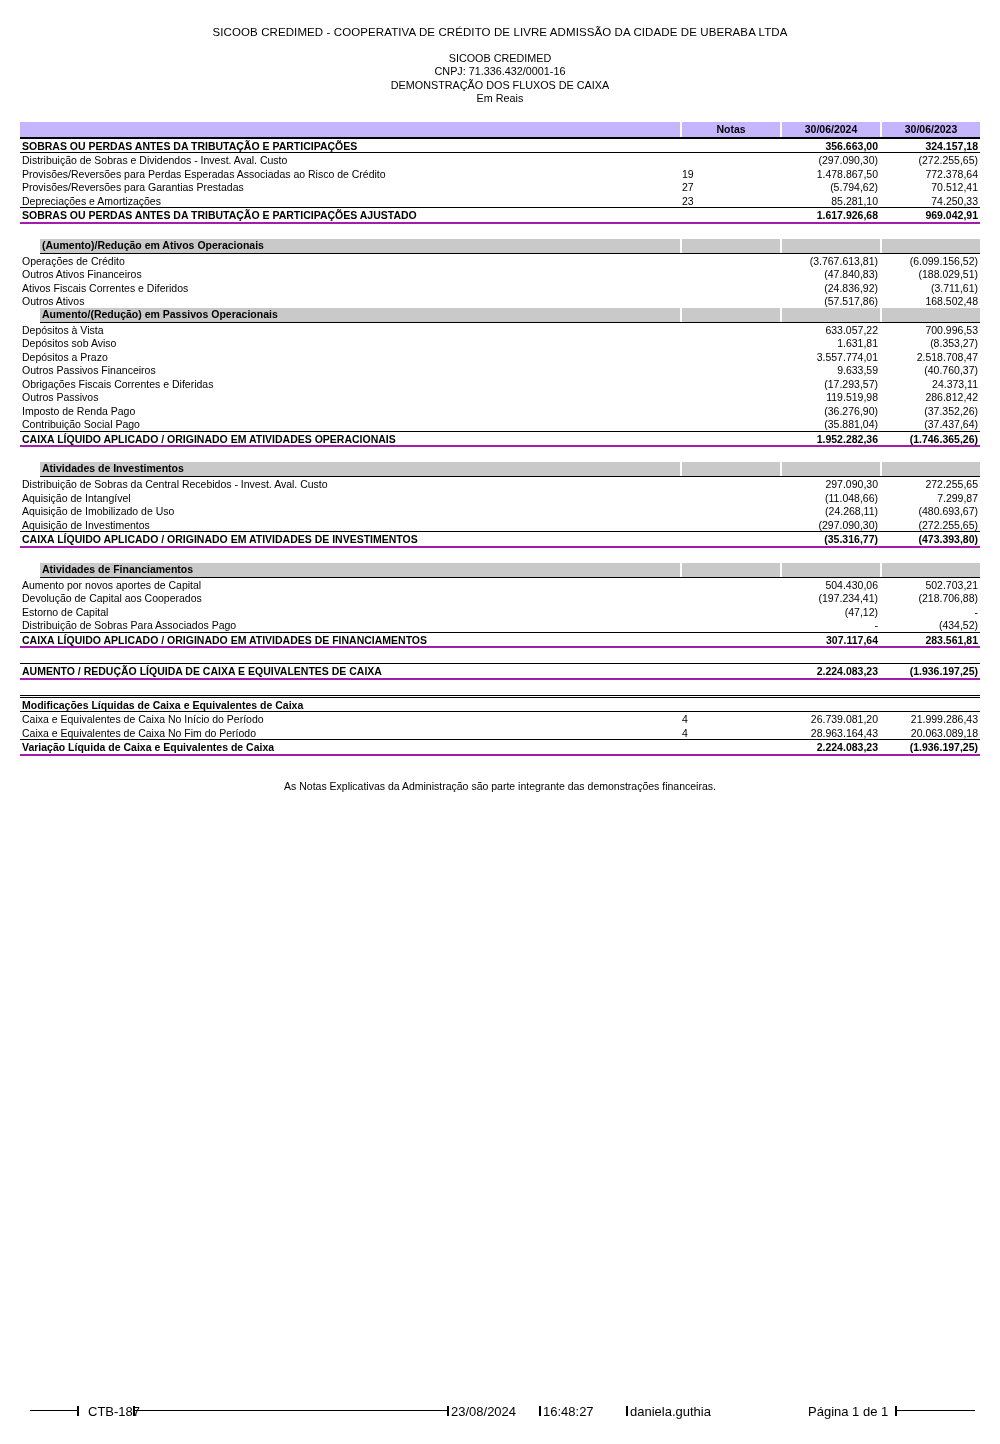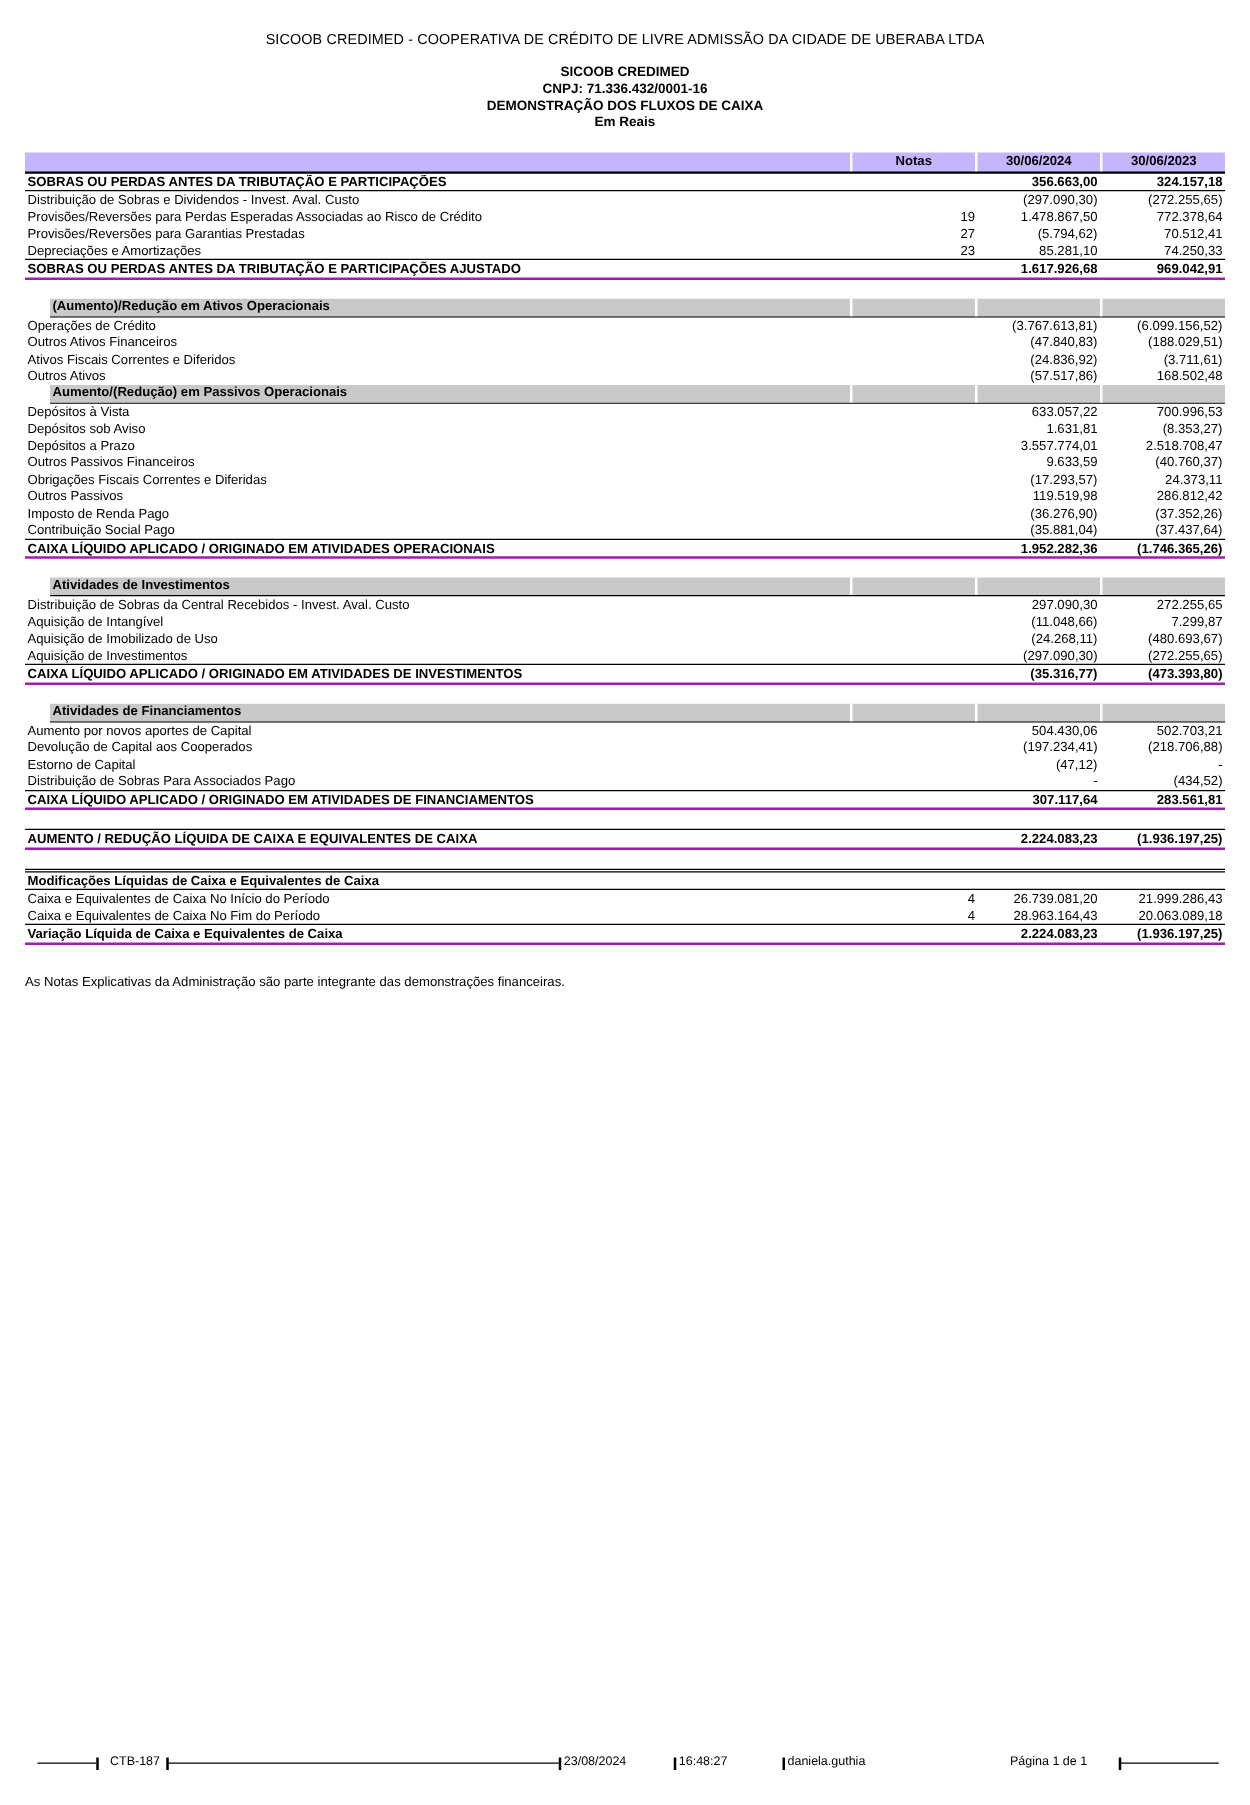--- a/index.html
+++ b/index.html
@@ -4,47 +4,47 @@
 <style>
   html,body{margin:0;padding:0;}
   body{
     width:1000px;height:1444px;position:relative;background:#ffffff;color:#000;
     font-family:"Liberation Sans", sans-serif;-webkit-font-smoothing:antialiased;
   }
   
   .doc-header{text-align:center;padding-top:26px;}
   .company-line{font-weight:normal;font-size:11.5px;letter-spacing:.1px;}
   .sub-block{margin-top:14px;}
-  .sub-line{font-weight:bold;font-size:10.8px;line-height:13.4px;}
+  .sub-line{font-weight:normal;font-size:10.8px;line-height:13.4px;}
   
   .fin-table{margin:16px 20px 0 20px;}
   .row{display:flex;align-items:flex-end;min-height:13.5px;font-size:10.5px;line-height:12.5px;}
   .cell{box-sizing:border-box;}
   .c-label{flex:1 1 auto;padding-left:2px;white-space:nowrap;overflow:hidden;}
-  .c-notes{flex:0 0 100px;text-align:right;border-left:2px solid transparent;}
+  .c-notes{flex:0 0 100px;text-align:left;border-left:2px solid transparent;}
   .c-val{flex:0 0 100px;text-align:right;padding-right:2px;border-left:2px solid transparent;}
   
   .head-row{border-bottom:2px solid #000;}
   .head-row .cell{background:#c4b5fd;font-weight:bold;min-height:15px;line-height:15px;}
   .head-row .c-notes,.head-row .c-val{border-left:2px solid #fff;text-align:center;padding-right:0;}
   
   .row.section{border-bottom:1px solid #000;margin-left:20px;}
   .row.section .cell{background:#c9c9c9;font-weight:bold;min-height:14px;line-height:13px;}
   .row.section .c-notes,.row.section .c-val{border-left:2px solid #fff;}
   
   .row.lead{font-weight:bold;border-bottom:1.5px solid #000;}
   
   .row.total{font-weight:bold;border-top:1px solid #000;border-bottom:2px solid #a21caf;}
   
   .row.header2{font-weight:bold;border-top:3px double #000;border-bottom:1px solid #000;}
   .spacer{height:15px;}
   
-  .footnote{margin:24px 20px 0 20px;font-size:10.5px;}
-  
-  .page-footer{position:absolute;top:1404px;left:0;width:1000px;height:14px;font-size:10px;}
+  .footnote{margin:24px 20px 0 20px;font-size:10.5px;text-align:center;}
+  
+  .page-footer{position:absolute;top:1404px;left:0;width:1000px;height:14px;font-size:13px;}
   .page-footer .hline{position:absolute;top:6px;height:0;border-top:1.5px solid #000;}
   .page-footer .tick{position:absolute;top:2px;width:1.5px;height:10px;background:#000;}
   .page-footer .ftext{position:absolute;top:0;white-space:nowrap;}
 </style>
 </head>
 <body>
 
 <div class="doc-header">
   <div class="company-line">SICOOB CREDIMED - COOPERATIVA DE CRÉDITO DE LIVRE ADMISSÃO DA CIDADE DE UBERABA LTDA</div>
   <div class="sub-block">

